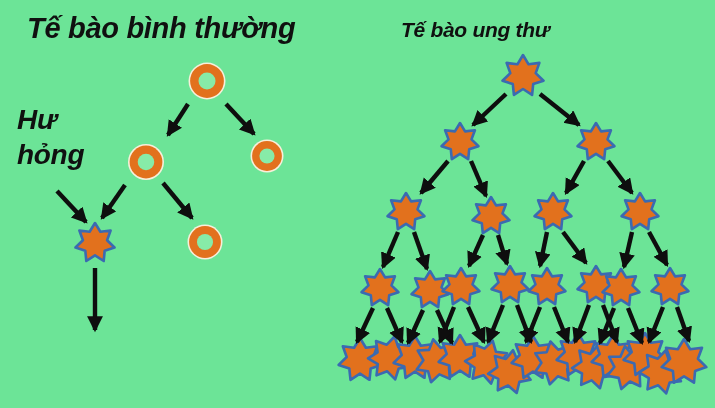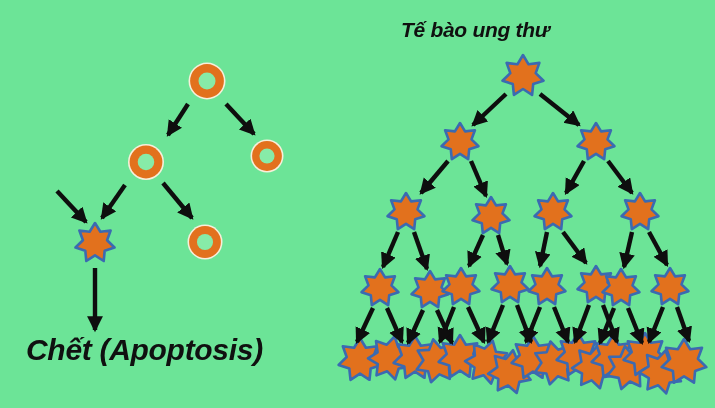--- a/index.html
+++ b/index.html
@@ -118,18 +118,22 @@
       <line x1="540" y1="307" x2="526" y2="342" stroke="#0e0e0e" stroke-width="4.4" marker-end="url(#ah)"></line>
       <line x1="554" y1="307" x2="568" y2="342" stroke="#0e0e0e" stroke-width="4.4" marker-end="url(#ah)"></line>
       <line x1="589" y1="305" x2="575" y2="342" stroke="#0e0e0e" stroke-width="4.4" marker-end="url(#ah)"></line>
       <line x1="603" y1="305" x2="617" y2="342" stroke="#0e0e0e" stroke-width="4.4" marker-end="url(#ah)"></line>
       <line x1="614" y1="308" x2="600" y2="343" stroke="#0e0e0e" stroke-width="4.4" marker-end="url(#ah)"></line>
       <line x1="628" y1="308" x2="642" y2="343" stroke="#0e0e0e" stroke-width="4.4" marker-end="url(#ah)"></line>
       <line x1="663" y1="307" x2="649" y2="342" stroke="#0e0e0e" stroke-width="4.4" marker-end="url(#ah)"></line>
       <line x1="677" y1="307" x2="689" y2="341" stroke="#0e0e0e" stroke-width="4.4" marker-end="url(#ah)"></line>
     </svg>
 
+  <div class="txt title-left" style="color: rgb(16, 16, 16);">Tế bào bình thường</div>
 
   <div class="txt title-right" style="color: rgb(16, 16, 16);">Tế bào ung thư</div>
 
+  <div class="txt damage-label" style="color: rgb(16, 16, 16);">
+    <span>Hư</span>
+    <span>hỏng</span>
+  </div>
 
-  <div class="txt death-label" style="color: rgb(16, 16, 16);">Chết (Apoptosis)</div>
 </div>
 
 </body></html>

